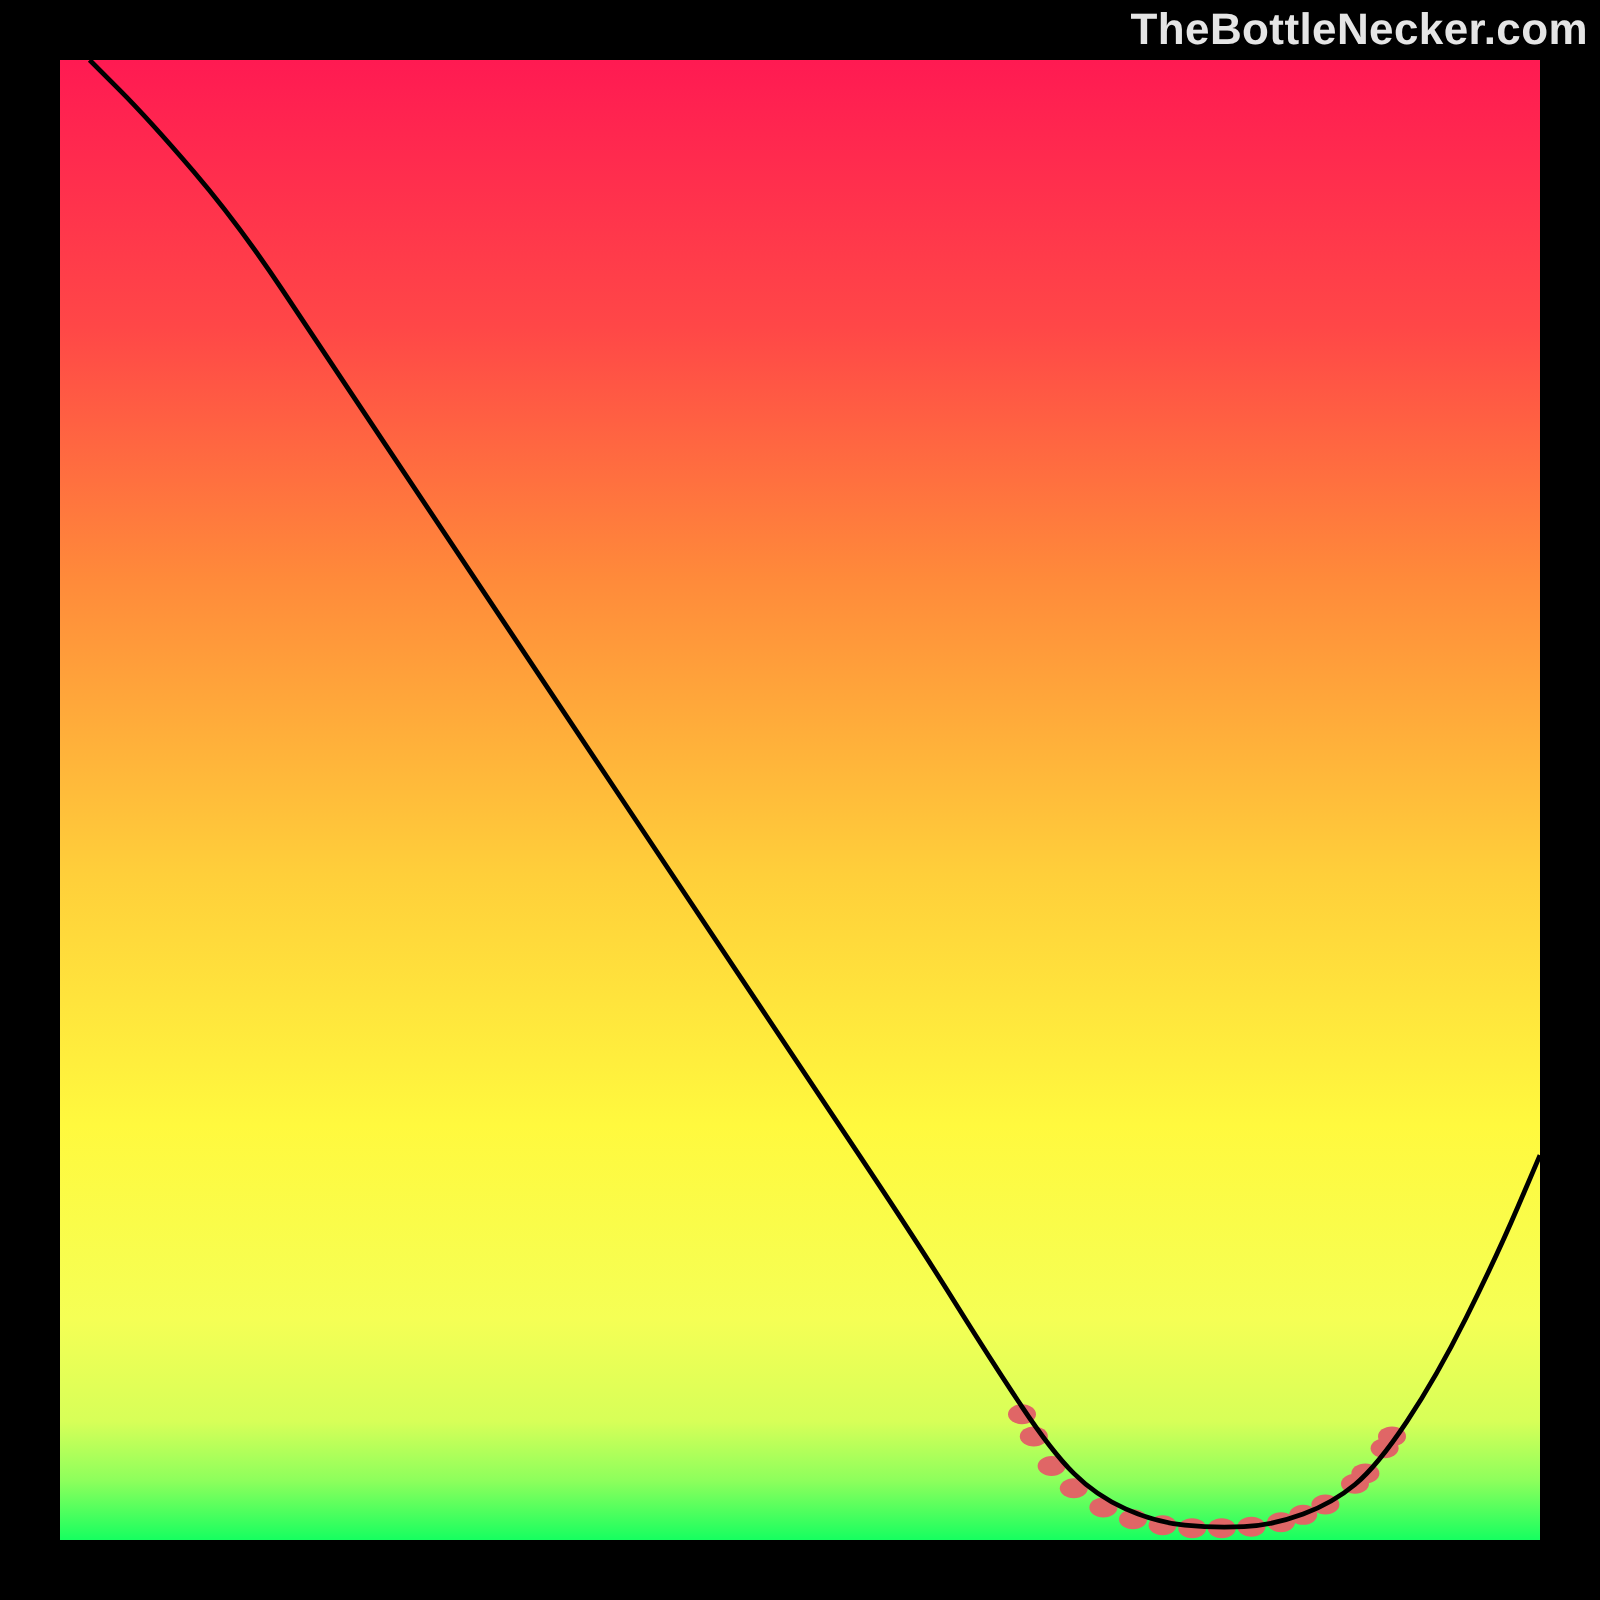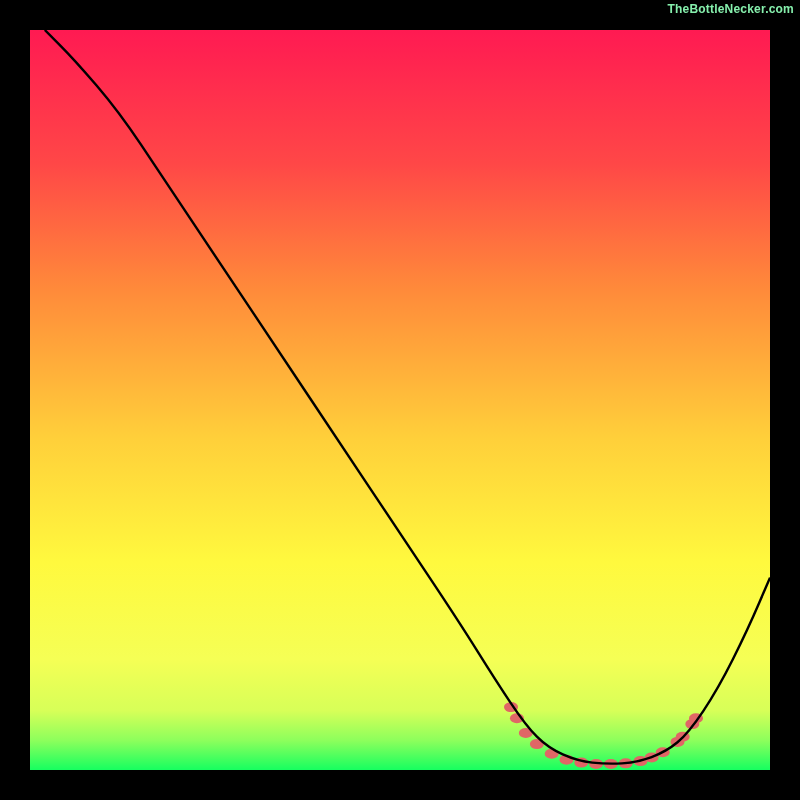--- a/index.html
+++ b/index.html
@@ -8,23 +8,23 @@
     position: absolute;
     left: 0; top: 0;
     width: 800px; height: 800px;
     background: #000;
   }
   .watermark {
     position: absolute;
     top: 2px;
     right: 6px;
     font-family: Arial, Helvetica, sans-serif;
-    font-size: 12px;
+    font-size: 22px;
     font-weight: 600;
-    color: #86efac;
+    color: #e5e5e5;
     letter-spacing: 0.2px;
   }
   .plot {
     position: absolute;
     left: 30px;
     top: 30px;
     width: 740px;
     height: 740px;
   }
   svg { display: block; }

